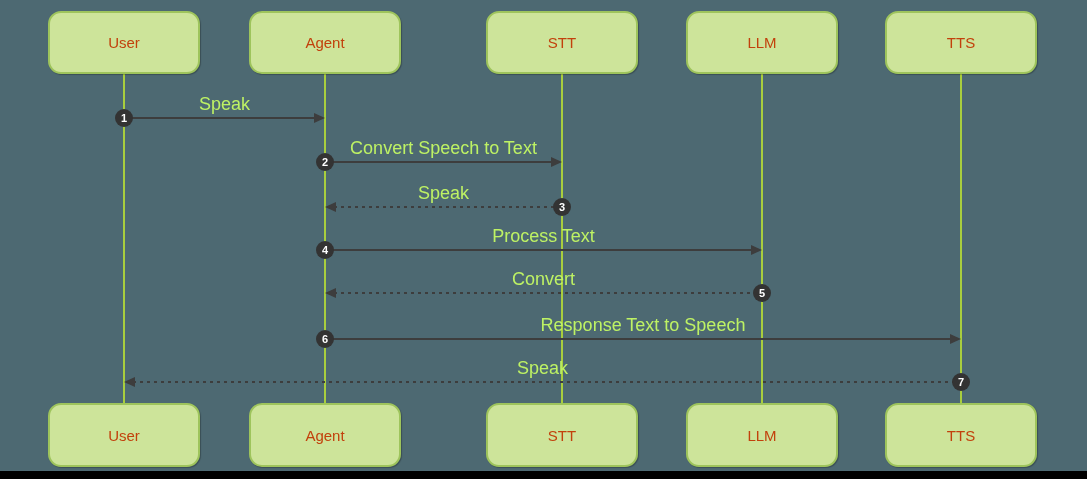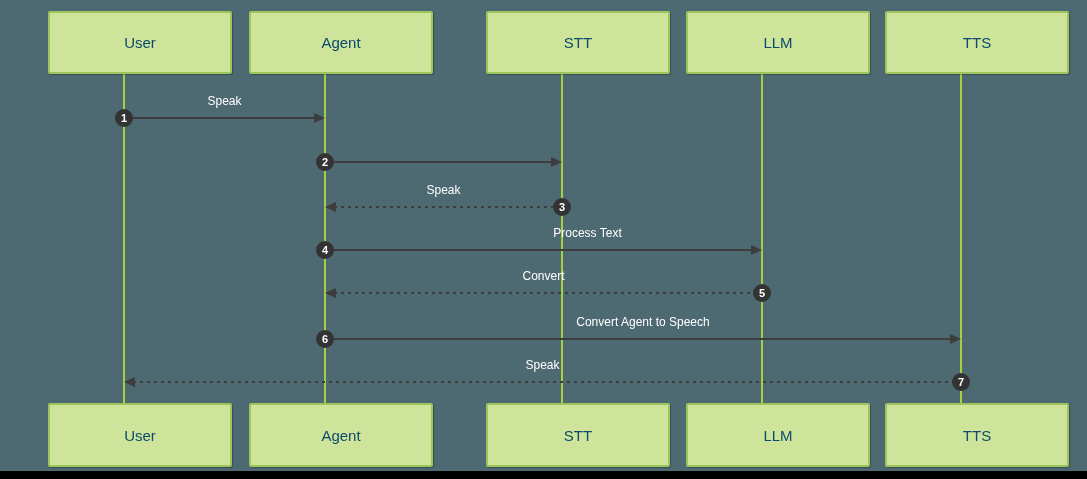--- a/index.html
+++ b/index.html
@@ -10,31 +10,31 @@
   }
   #stage {
     position: relative;
     width: 1087px;
     height: 479px;
     background: #4d6972;
     overflow: hidden;
   }
   .actor-box {
     position: absolute;
-    width: 184px;
+    width: 152px;
     height: 63px;
     box-sizing: border-box;
     background: #cde49a;
     border: 2px solid #9ec45c;
-    border-radius: 2px;
+    border-radius: 13px;
     display: flex;
     align-items: center;
     justify-content: center;
     font-size: 15px;
-    color: #0c4a6e;
+    color: #c2410c;
     box-shadow: 1px 1px 1px rgba(0,0,0,0.25);
   }
   .lifeline {
     position: absolute;
     width: 2px;
     background: #a9ce3e;
   }
   .msg-line-solid {
     position: absolute;
     height: 2px;
@@ -67,22 +67,22 @@
     background: #333333;
     color: #ffffff;
     font-size: 11px;
     font-weight: bold;
     line-height: 18px;
     text-align: center;
   }
   .msg-label {
     position: absolute;
     transform: translateX(-50%);
-    font-size: 12px;
-    color: #ffffff;
+    font-size: 18px;
+    color: #bef264;
     white-space: nowrap;
     text-align: right;
   }
   .bottom-strip {
     position: absolute;
     left: 0;
     top: 471px;
     width: 100%;
     height: 8px;
     background: #000000;
@@ -97,36 +97,37 @@
     <div class="lifeline" style="left: 324px; top: 74px; height: 329px;"></div>
     <div class="lifeline" style="left: 561px; top: 74px; height: 329px;"></div>
     <div class="lifeline" style="left: 761px; top: 74px; height: 329px;"></div>
     <div class="lifeline" style="left: 960px; top: 74px; height: 329px;"></div>
     <div class="msg-line-solid" style="top: 117px; left: 124px; width: 192px;"></div>
     <div class="arrowhead-right" style="top: 113px; left: 314px;"></div>
     <div class="msg-label" style="left: 224.5px; top: 94px;">Speak</div>
     <div class="msg-badge" style="left: 115px; top: 109px;">1</div>
     <div class="msg-line-solid" style="top: 161px; left: 325px; width: 228px;"></div>
     <div class="arrowhead-right" style="top: 157px; left: 551px;"></div>
+    <div class="msg-label" style="left: 443.5px; top: 138px;">Convert Speech to Text</div>
     <div class="msg-badge" style="left: 316px; top: 153px;">2</div>
     <div class="msg-line-dashed" style="top: 206px; left: 334px; width: 228px;"></div>
     <div class="arrowhead-left" style="top: 202px; left: 325px;"></div>
     <div class="msg-label" style="left: 443.5px; top: 183px;">Speak</div>
     <div class="msg-badge" style="left: 553px; top: 198px;">3</div>
     <div class="msg-line-solid" style="top: 249px; left: 325px; width: 428px;"></div>
     <div class="arrowhead-right" style="top: 245px; left: 751px;"></div>
-    <div class="msg-label" style="left: 543.5px; top: 226px; margin-left: 44px;">Process Text</div>
+    <div class="msg-label" style="left: 543.5px; top: 226px;">Process Text</div>
     <div class="msg-badge" style="left: 316px; top: 241px;">4</div>
     <div class="msg-line-dashed" style="top: 292px; left: 334px; width: 428px;"></div>
     <div class="arrowhead-left" style="top: 288px; left: 325px;"></div>
     <div class="msg-label" style="left: 543.5px; top: 269px;">Convert</div>
     <div class="msg-badge" style="left: 753px; top: 284px;">5</div>
     <div class="msg-line-solid" style="top: 338px; left: 325px; width: 627px;"></div>
     <div class="arrowhead-right" style="top: 334px; left: 950px;"></div>
-    <div class="msg-label" style="left: 643px; top: 315px;">Convert Agent to Speech</div>
+    <div class="msg-label" style="left: 643px; top: 315px;">Response Text to Speech</div>
     <div class="msg-badge" style="left: 316px; top: 330px;">6</div>
     <div class="msg-line-dashed" style="top: 381px; left: 133px; width: 828px;"></div>
     <div class="arrowhead-left" style="top: 377px; left: 124px;"></div>
     <div class="msg-label" style="left: 542.5px; top: 358px;">Speak</div>
     <div class="msg-badge" style="left: 952px; top: 373px;">7</div>
     <div class="actor-box" style="left: 48px; top: 11px;">User</div>
     <div class="actor-box" style="left: 48px; top: 403px; height: 64px;">User</div>
     <div class="actor-box" style="left: 249px; top: 11px;">Agent</div>
     <div class="actor-box" style="left: 249px; top: 403px; height: 64px;">Agent</div>
     <div class="actor-box" style="left: 486px; top: 11px;">STT</div>

